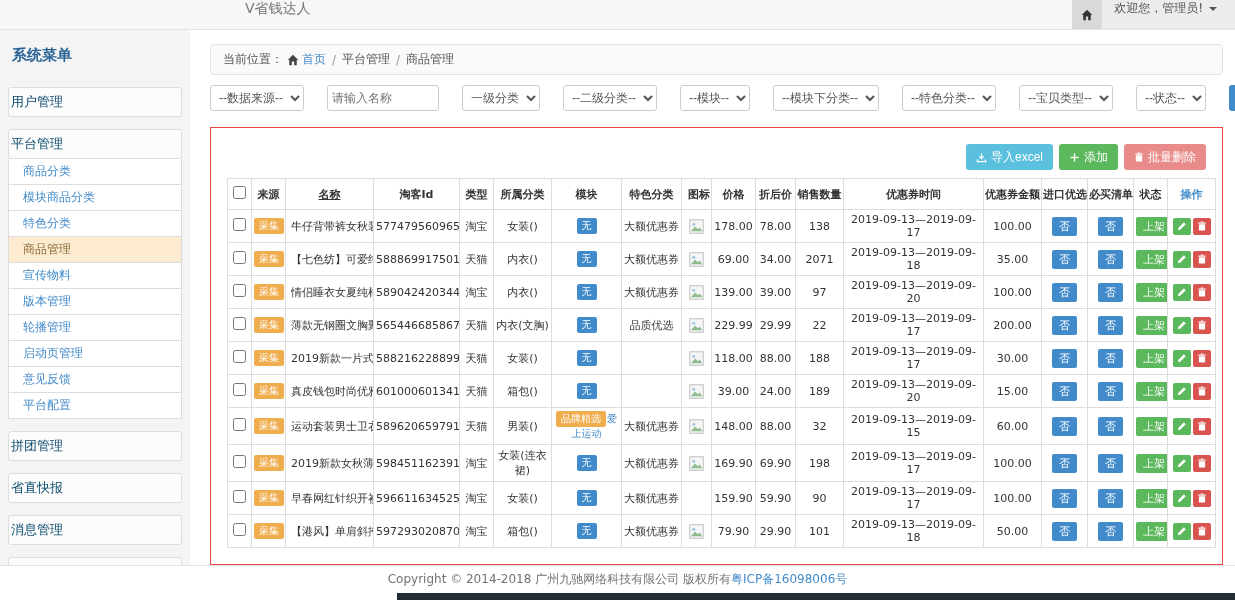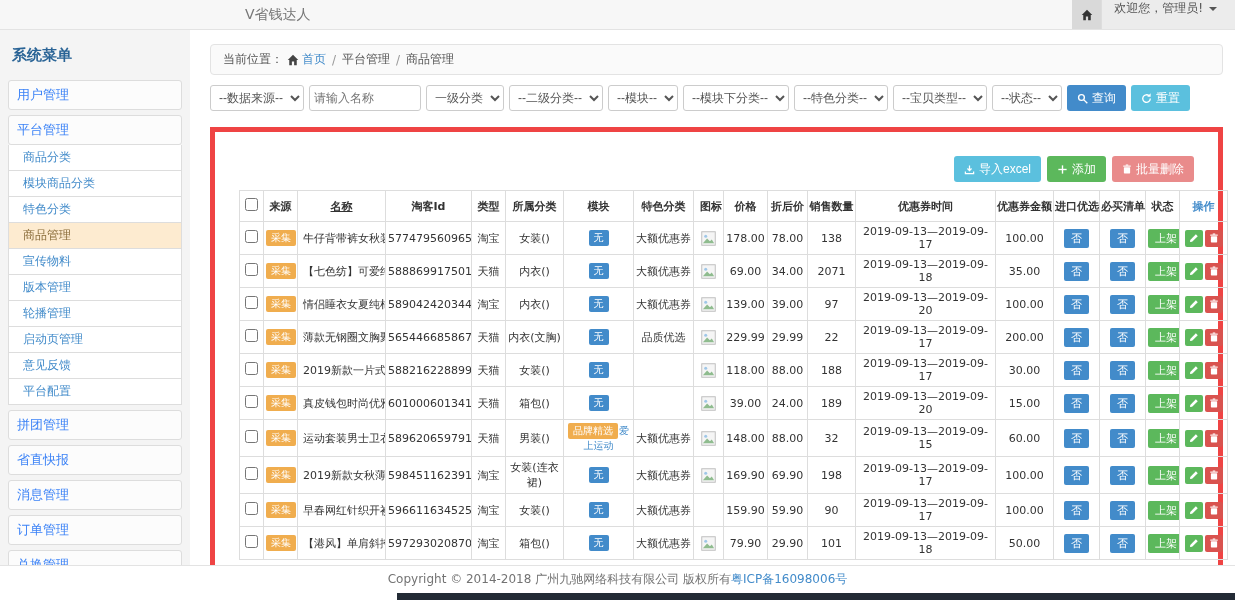--- a/index.html
+++ b/index.html
@@ -1,48 +1,48 @@
 <!DOCTYPE html>
 <html><head>
 <meta charset="utf-8">
 <style>
 *{box-sizing:border-box;margin:0;padding:0}
 html,body{width:1235px;height:600px;overflow:hidden}
 body{font-family:"DejaVu Sans","Liberation Sans",sans-serif;font-size:12px;color:#333;background:#fff;display:flex;flex-direction:column}
 
-.topbar{height:30px;background:#f7f7f7;border-bottom:1px solid #e3e3e3;display:flex;align-items:center;position:relative;flex:0 0 auto}
+.topbar{height:30px;background:#f7f7f7;border-bottom:1px solid #e3e3e3;display:flex;position:relative;flex:0 0 auto}
 .brand{margin-left:245px;font-size:14px;color:#777}
 .topbar-right{position:absolute;right:0;top:0;height:29px;display:flex;align-items:stretch;background:#ececec}
 .home-btn{width:30px;display:flex;align-items:center;justify-content:center;background:#d9d9d9;color:#333;cursor:pointer;border-right:1px solid #ddd}
 .welcome{display:flex;align-items:center;gap:6px;padding:0 18px 12px 12px;color:#555;cursor:pointer}
 .caret-down{width:0;height:0;border-left:4px solid transparent;border-right:4px solid transparent;border-top:4px solid #555}
 
 .middle{flex:1;display:flex;min-height:0}
 .sidebar{width:190px;background:#f4f4f4;padding:10px 8px 0;flex:0 0 auto;overflow:hidden}
 .sidebar-title{color:#2a6496;font-size:15px;font-weight:bold;padding:6px 4px 10px}
-.menu-main{background:#fcfcfc;border:1px solid #ddd;border-radius:3px;padding:5px 8px;margin-top:5px;font-size:13px;color:#3b82f6;cursor:pointer}
+.menu-main{background:#fcfcfc;border:1px solid #ddd;border-radius:3px;padding:5px 2px;margin-top:12px;font-size:13px;color:#0c4a6e;cursor:pointer}
 .menu-sub{background:#fff;border:1px solid #ddd;border-top:0;padding:4px 14px;font-size:12px;color:#428bca;cursor:pointer}
 .menu-sub.active{background:#fdebd0;color:#8a6d3b}
 .main{flex:1;padding:14px 12px 0 20px;overflow:hidden;display:flex;flex-direction:column}
 
 .breadcrumb{background:#fafafa;border:1px solid #e3e3e3;border-radius:4px;padding:6px 12px;color:#555;display:flex;align-items:center;gap:4px;flex:0 0 auto}
 .crumb-home{color:#428bca;display:inline-flex;align-items:center;gap:3px;cursor:pointer}
 .crumb-home .hicon{color:#444;display:inline-flex}
 .crumb-sep{color:#999;margin:0 2px}
 
-.filters{display:flex;align-items:center;gap:5px;margin-top:10px;flex:0 0 auto}
+.filters{display:flex;align-items:center;gap:23px;margin-top:10px;flex:0 0 auto}
 .filters select,.filters input[type=text]{height:26px;border:1px solid #ccc;border-radius:3px;font-size:12px;padding:0 4px;background:#fff;color:#555}
 .filters input[type=text]{width:112px}
 .btn{height:26px;border:none;border-radius:3px;color:#fff;font-size:12px;padding:0 10px;display:inline-flex;align-items:center;gap:4px;cursor:pointer;white-space:nowrap}
 .btn-blue{background:#428bca}
 .btn-cyan{background:#5bc0de}
 .btn-green{background:#5cb85c}
 .btn-softred{background:#e98b8b}
 
-.grid-panel{border:5px solid #ef4444;margin-top:16px;padding:24px;flex:0 0 auto;background:#fff}
+.grid-panel{border:1px solid #ef4444;margin-top:16px;padding:16px;flex:0 0 auto;background:#fff}
 .actions{display:flex;justify-content:flex-end;gap:6px;margin-bottom:8px}
 table{width:100%;border-collapse:collapse;table-layout:fixed}
 th,td{border:1px solid #ddd;padding:3px 2px;text-align:center;font-size:11px;overflow:hidden;color:#333}
 th{font-weight:bold;padding:7px 1px;white-space:nowrap}
 th.op-head{color:#428bca}
 td.name{text-align:left;white-space:nowrap;padding-left:5px}
 .badge{display:inline-block;color:#fff;font-size:10px;padding:1px 5px;border-radius:2px;white-space:nowrap}
 .badge.orange{background:#f0ad4e}
 .badge.blue{background:#428bca}
 .mod-extra{color:#428bca;font-size:10px;margin-left:1px}

